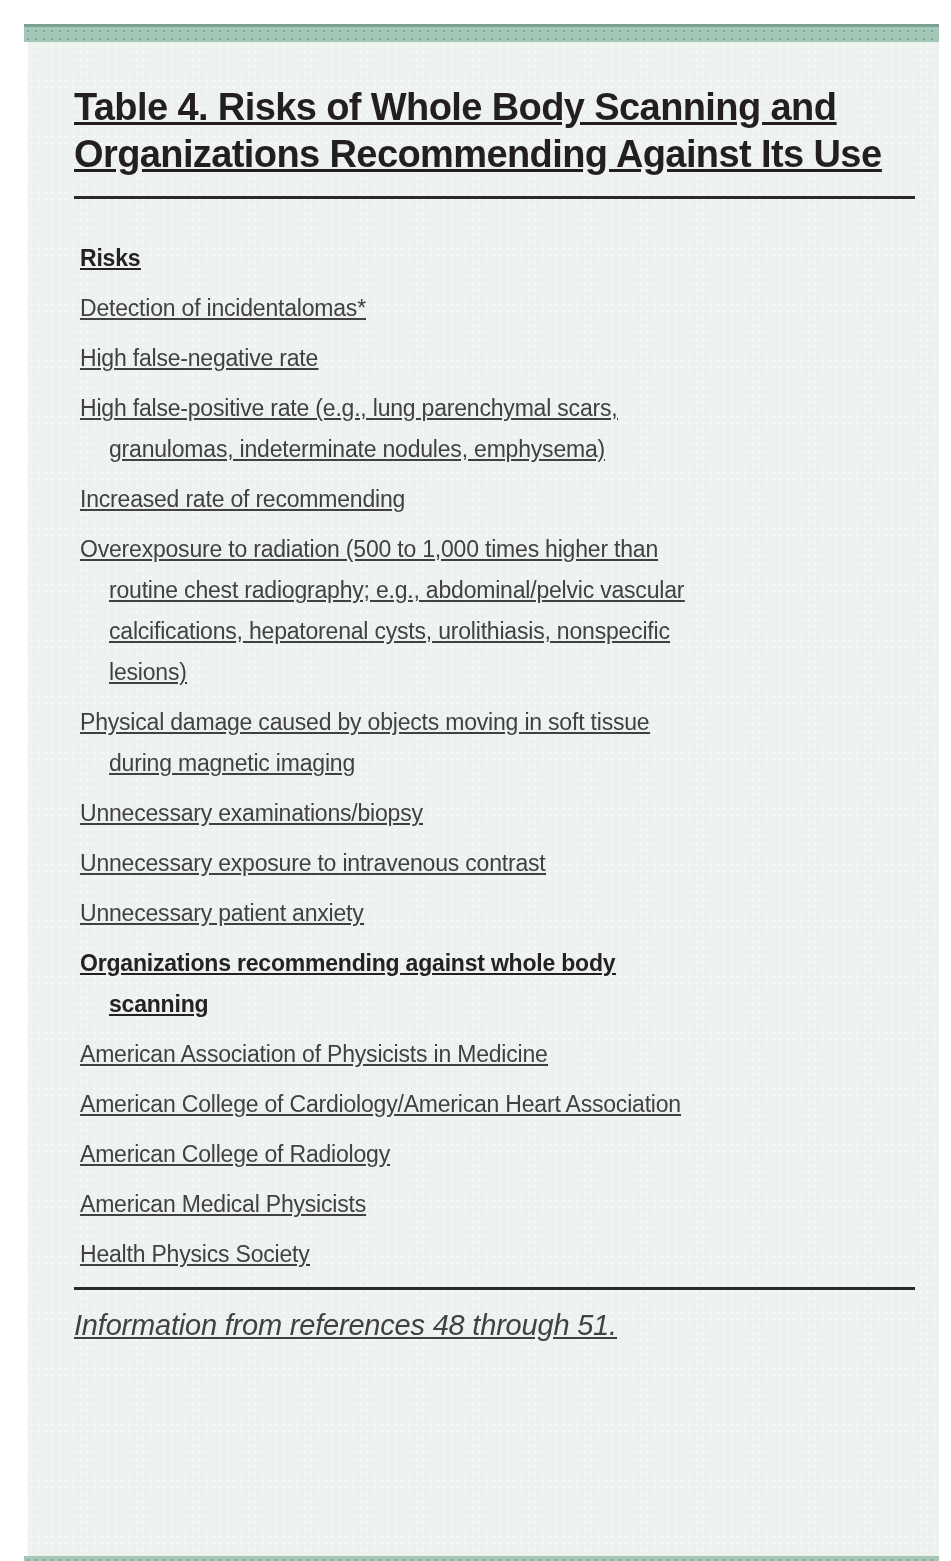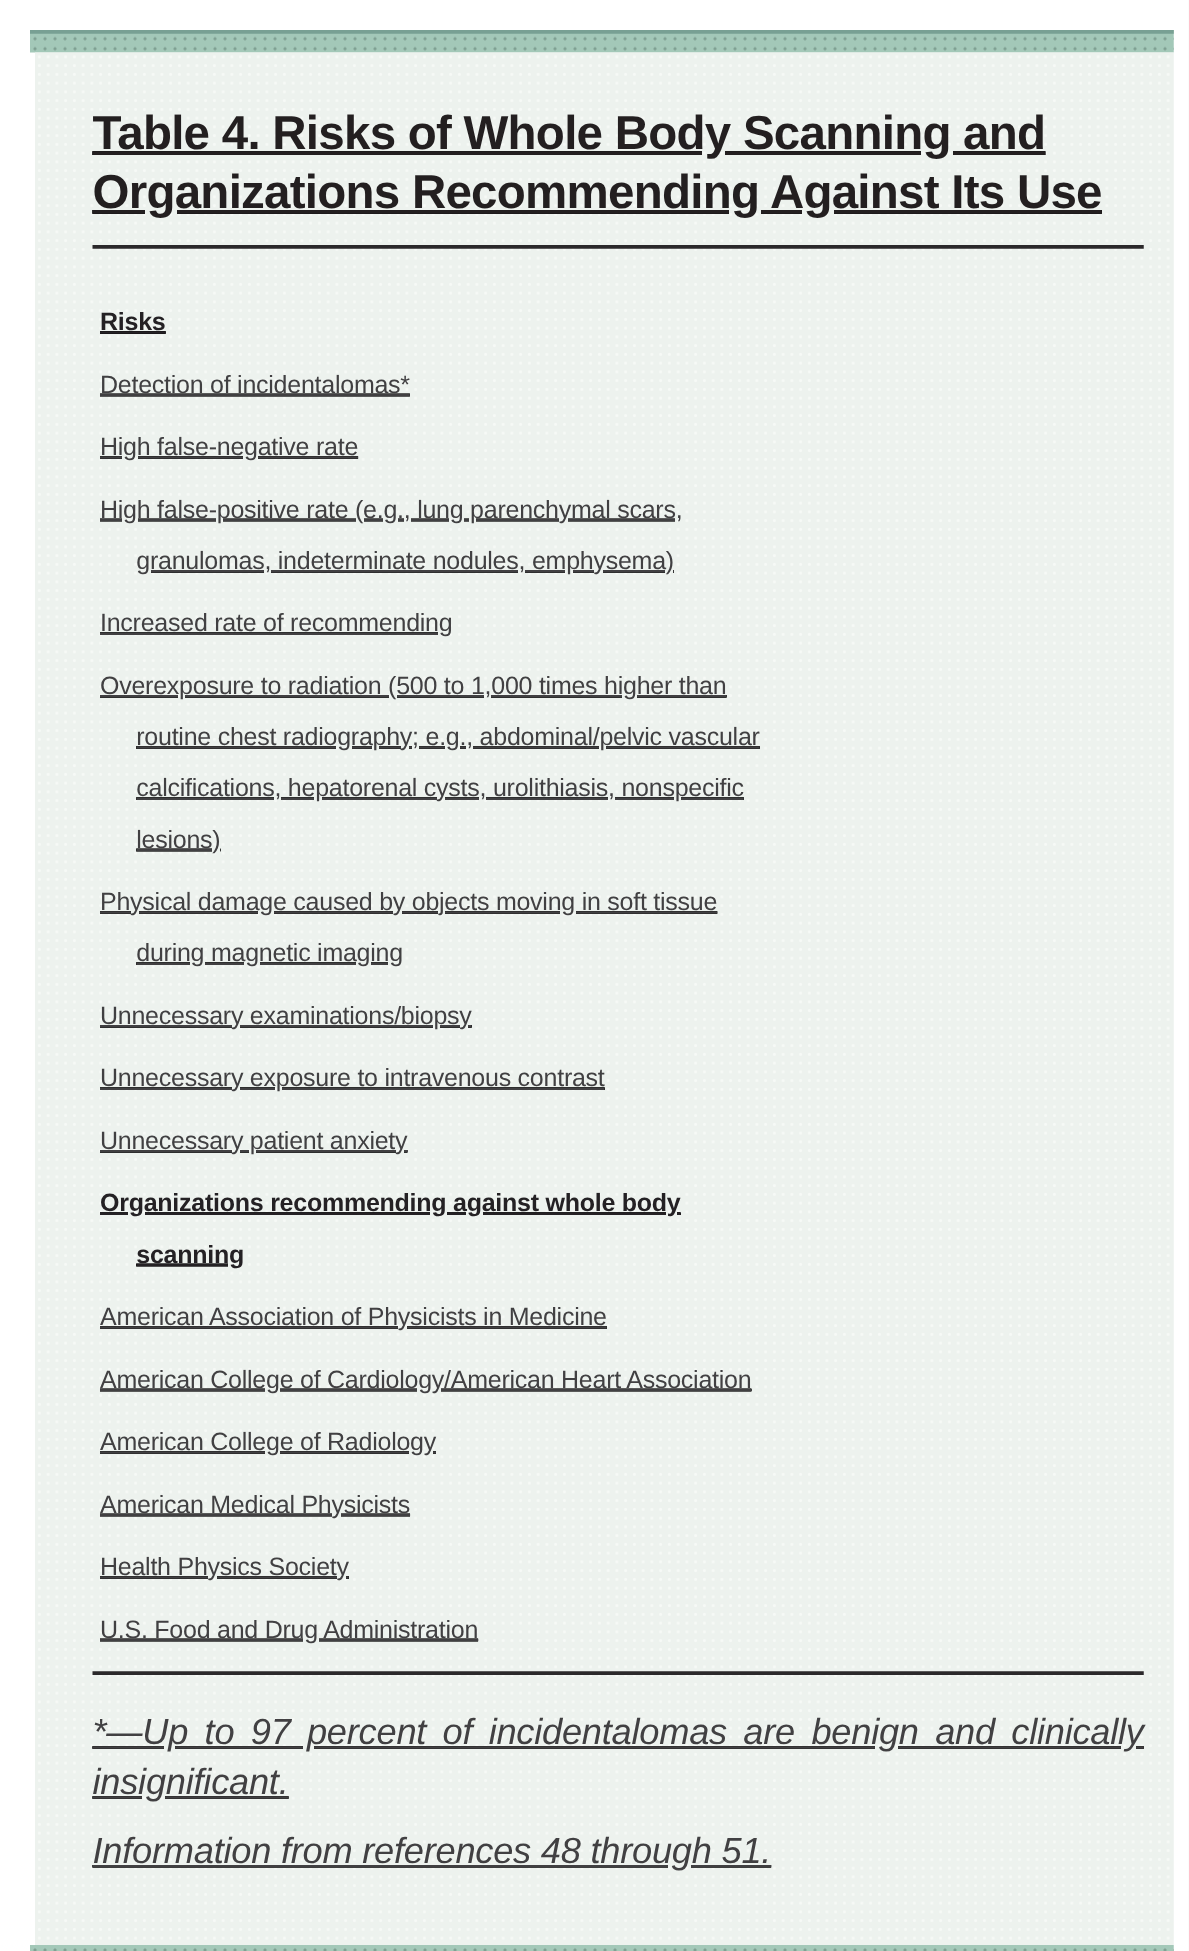--- a/index.html
+++ b/index.html
@@ -49,21 +49,21 @@
   }
   .rule {
     height: 3px;
     background: #2b292b;
   }
   .table-body {
     margin-top: 39px;
     margin-bottom: 12px;
   }
   .row {
-    font-size: 20px;
+    font-size: 23px;
     line-height: 41px;
     letter-spacing: -0.2px;
     color: #414042;
     padding-left: 29px;
     text-indent: -29px;
     white-space: pre-line;
     margin-bottom: 9px;
   }
   .row.heading {
     font-weight: bold;
@@ -110,21 +110,19 @@
           <div class="row">Unnecessary examinations/biopsy</div>
           <div class="row">Unnecessary exposure to intravenous contrast</div>
           <div class="row">Unnecessary patient anxiety</div>
           <div class="row heading">Organizations recommending against whole body
 scanning</div>
           <div class="row">American Association of Physicists in Medicine</div>
           <div class="row">American College of Cardiology/American Heart Association</div>
           <div class="row">American College of Radiology</div>
           <div class="row">American Medical Physicists</div>
           <div class="row">Health Physics Society</div>
-          <div class="row">U.S. Food and Drug Administration</div>
         </div>
       <div class="rule"></div>
-      <div class="footnote first">*—Up to 97 percent of incidentalomas are benign and clinically insignificant.</div>
       <div class="footnote second">Information from references 48 through 51.</div>
     </div>
   </div>
   <div class="accent-bar bottom"></div>
 </div>
 
 </body></html>

